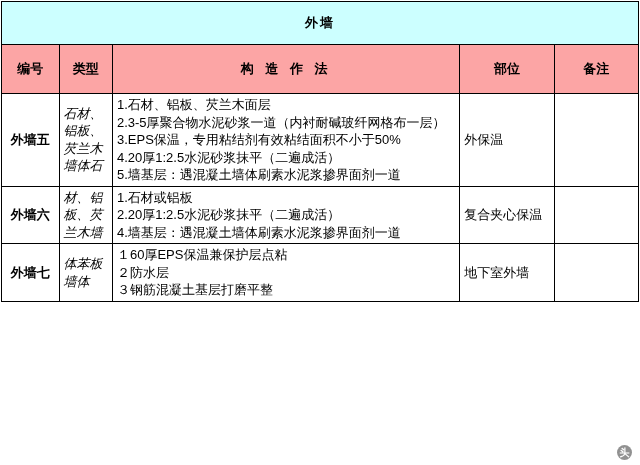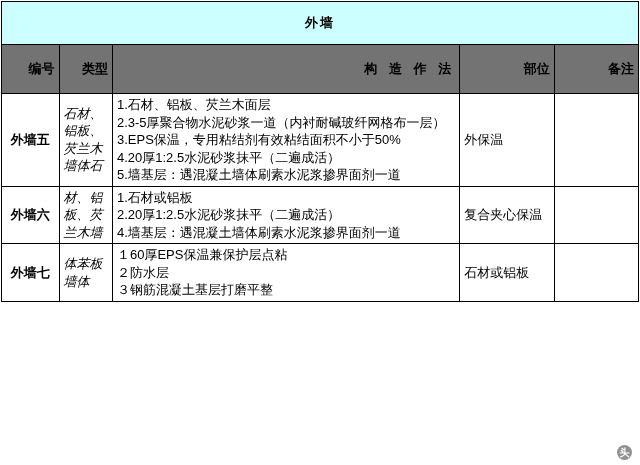--- a/index.html
+++ b/index.html
@@ -36,22 +36,22 @@
   }
   .title-cell {
     background: #ccffff;
     text-align: center;
     font-size: 17px;
     font-weight: bold;
     height: 38px;
     letter-spacing: 2px;
   }
   .head-cell {
-    background: #737373;
-    text-align: right;
+    background: #fca5a5;
+    text-align: center;
     font-size: 15px;
     font-weight: bold;
     height: 44px;
   }
   .head-cell.spaced {
     letter-spacing: 4px;
   }
   .col-code {
     width: 56px;
     text-align: center;
@@ -163,21 +163,21 @@
       </tr>
 
       <tr>
         <td class="col-code">外墙七</td>
         <td class="col-type">体苯板墙体</td>
         <td class="col-method">
           <div class="method-line">１60厚EPS保温兼保护层点粘</div>
           <div class="method-line">２防水层</div>
           <div class="method-line">３钢筋混凝土基层打磨平整</div>
         </td>
-        <td class="col-part">石材或铝板</td>
+        <td class="col-part">地下室外墙</td>
         <td class="col-note"></td>
       </tr>
     </tbody>
   </table>
 
   <div class="watermark">
     <span class="wm-logo">头</span>
   </div>
 
 </div>

